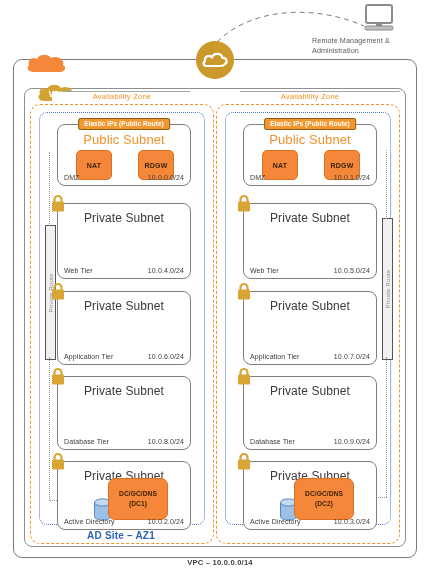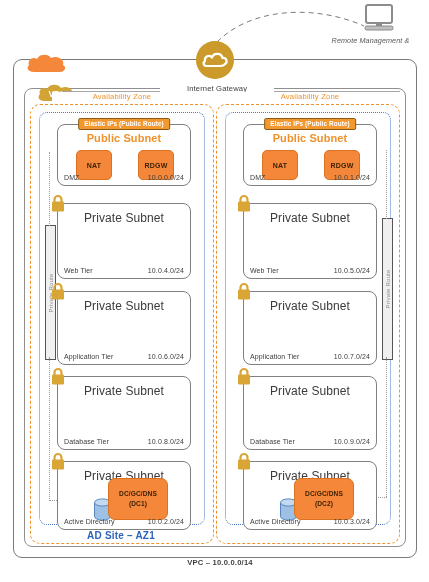--- a/index.html
+++ b/index.html
@@ -15,24 +15,22 @@
     background:#ffffff;
   }
   .abs{position:absolute;}
 
   
   #monitor-icon{
     left:361px; top:4px; width:36px; height:30px;
   }
   #remote-label{
     left:312px; top:36px; width:117px;
-    text-align:center;
     font-size:7.2px; color:#58595b; line-height:9.5px;
     letter-spacing:.1px;
-    font-style:italic;
   }
 
   
   #aws-box{
     left:13px; top:59px; width:402px; height:497px;
     border:1px solid #7a7a7a;
     border-radius:9px;
     background:transparent;
   }
   #aws-badge{
@@ -124,21 +122,21 @@
     border:1px solid #808080;
     border-radius:8px;
     background:#ffffff;
   }
   .subnet-title{
     position:absolute; left:0; right:0; top:7px;
     text-align:center;
     font-size:12px; color:#3b3b3b; letter-spacing:.1px;
   }
   .subnet.public .subnet-title{
-    color:#f0922b; font-weight:bold; font-size:11px;
+    color:#f0922b; font-weight:normal; font-size:13px;
   }
   .subnet-foot{
     position:absolute; left:6px; right:6px; bottom:4px;
     display:flex; justify-content:space-between;
     font-size:7px; color:#3b3b3b; letter-spacing:.1px;
   }
   .eip-badge{
     position:absolute; left:50%; transform:translateX(-50%);
     top:-7px;
     background:#f2982f;
@@ -210,20 +208,21 @@
 
   <div class="abs" id="monitor-icon">
     <svg width="36" height="30" viewBox="0 0 36 30">
       <rect x="5" y="1" width="26" height="18" rx="2" fill="#ffffff" stroke="#8c8c8c" stroke-width="2"></rect>
       <rect x="15" y="19" width="6" height="3" fill="#8c8c8c"></rect>
       <rect x="4" y="22" width="28" height="4" rx="1.6" fill="#bfbfbf" stroke="#8c8c8c" stroke-width="1"></rect>
     </svg>
   </div>
   <div class="abs" id="remote-label">
     <div>Remote Management &amp;</div>
+    <div>Administration</div>
   </div>
 
   <svg class="abs" id="igw-arc">
     <path d="M6,54 C36,6 110,0 164,24" fill="none" stroke="#7a7a7a" stroke-width="1" stroke-dasharray="5,4"></path>
   </svg>
 
   <div class="abs" id="aws-box"></div>
   <div class="abs" id="aws-badge">
     <svg width="44" height="22" viewBox="0 0 44 22">
       <path d="M9,20 C3,20 1,16 4,13 C2,8 8,4 12,7 C14,2 23,1 26,6 C33,3 40,8 38,13 C42,15 40,20 35,20 Z" fill="#f5873a"></path>
@@ -241,21 +240,20 @@
   <div class="abs" id="vpc-cidr">VPC – 10.0.0.0/14</div>
 
   <div class="abs igw-line" id="igw-line-left"></div>
   <div class="abs igw-line" id="igw-line-right"></div>
   <div class="abs" id="igw-circle">
     <svg width="38" height="38" viewBox="0 0 38 38">
       <circle cx="19" cy="19" r="18.5" fill="#cc9a2b"></circle>
       <path d="M11,25 C7.5,25 6.5,21.5 9,20 C8,15.5 13.5,13 16,16.5 C17.5,11.5 25.5,11.5 26.5,17 C30.5,16.5 32,21 29,23 C28,24.6 26,25 24,25 Z" fill="none" stroke="#ffffff" stroke-width="2.2" stroke-linejoin="round"></path>
     </svg>
   </div>
-  <div class="abs" id="igw-label">Internet Gateway</div>
 
   <div class="abs az" id="az-left"></div>
   <div class="abs az" id="az-right"></div>
   <div class="abs az-title" id="az-title-left">Availability Zone</div>
   <div class="abs az-title" id="az-title-right">Availability Zone</div>
 
   <div class="abs blue-zone" id="blue-left"></div>
   <div class="abs blue-zone" id="blue-right"></div>
   <div class="abs ad-site" id="ad-site-left">AD Site – AZ1</div>
 

